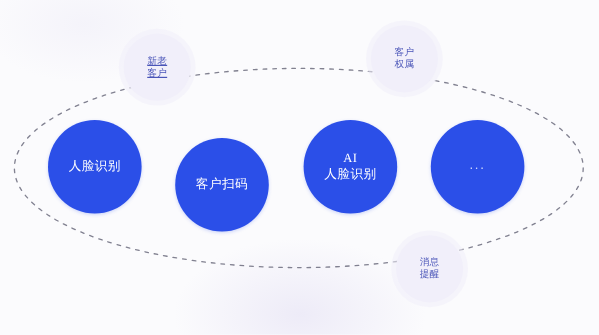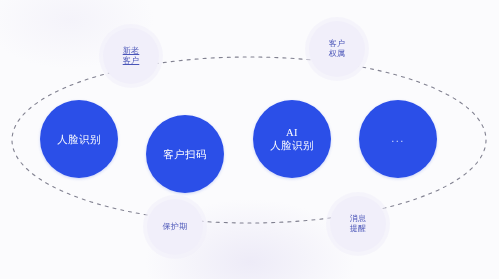--- a/index.html
+++ b/index.html
@@ -86,22 +86,19 @@
   <div class="node minor" style="left:103px;top:28px;text-decoration:underline;">
     <span class="ln">新老</span>
     <span class="ln">客户</span>
   </div>
 
   <div class="node minor" style="left:309px;top:21px;">
     <span class="ln">客户</span>
     <span class="ln">权属</span>
   </div>
 
-  <div class="node minor" style="left:147px;top:199px;">
-    <span class="ln">保护期</span>
-  </div>
 
   <div class="node minor" style="left:330px;top:196px;">
     <span class="ln">消息</span>
     <span class="ln">提醒</span>
   </div>
 
 </div>
 
 </body></html>

